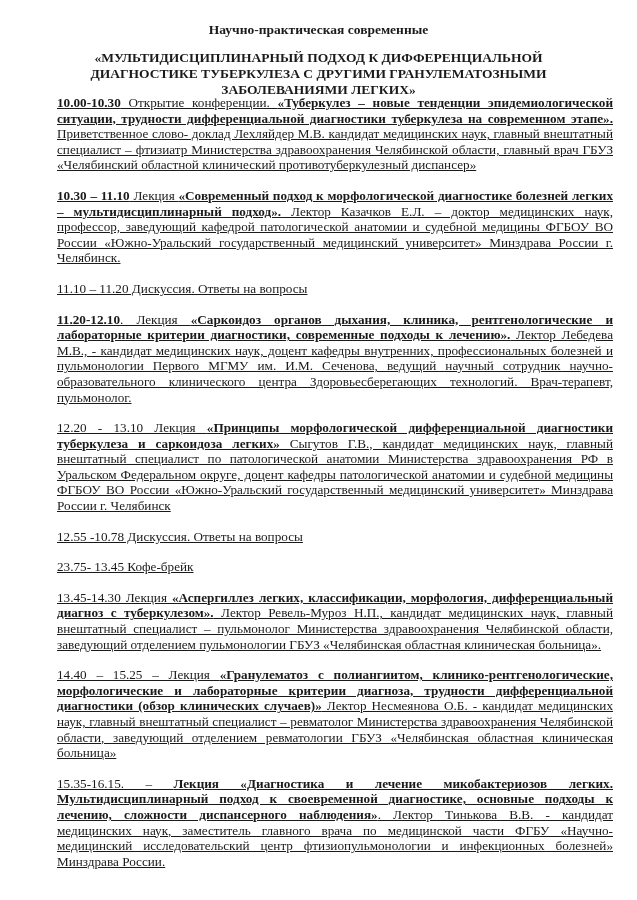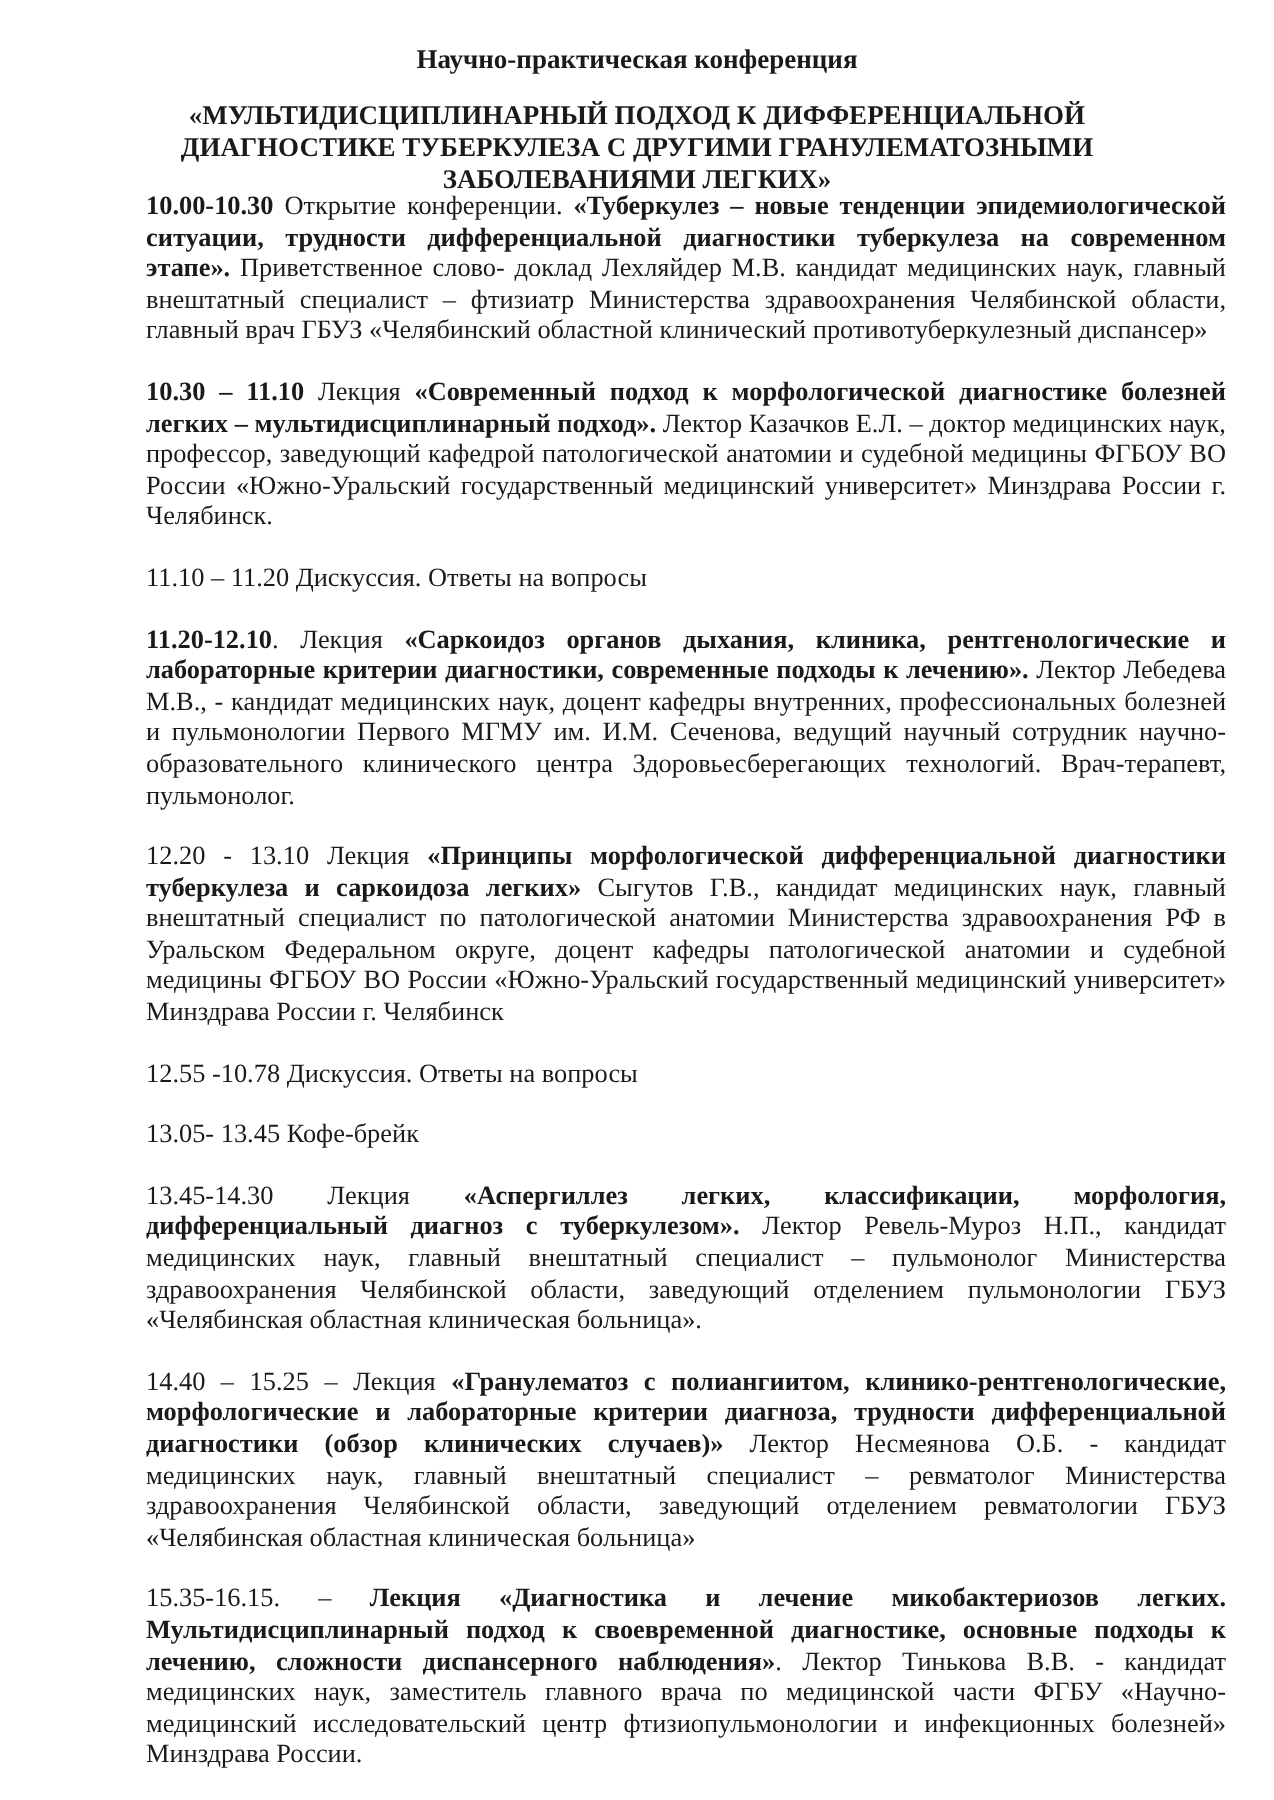--- a/index.html
+++ b/index.html
@@ -12,48 +12,49 @@
     position: absolute; left: 0; top: 22px; width: 637px; text-align: center;
   }
   .header .subtitle { font-size: 13.5px; font-weight: bold; line-height: 16px; }
   .header .title {
     font-size: 13.5px; font-weight: bold; line-height: 16px; margin: 12px auto; width: 470px;
   }
   .content {
     position: absolute; left: 57px; top: 95px; width: 556px;
   }
   .item {
-    font-size: 13.2px; line-height: 15.6px; text-align: justify; margin: 0 0 15px 16px;
+    font-size: 13.2px; line-height: 15.6px; text-align: justify; margin: 0 0 15px 0;
     hyphens: manual;
+    text-decoration: underline;
   }
   .b { font-weight: bold; }
 </style>
 </head>
 <body>
 
 <div class="page">
   <div class="header">
-    <div class="subtitle">Научно-практическая конференция</div>
+    <div class="subtitle">Научно-практическая современные</div>
     <div class="title">«МУЛЬТИДИСЦИПЛИНАРНЫЙ ПОДХОД К ДИФФЕРЕНЦИАЛЬНОЙ ДИАГНОСТИКЕ ТУБЕРКУЛЕЗА С ДРУГИМИ ГРАНУЛЕМАТОЗНЫМИ ЗАБОЛЕВАНИЯМИ ЛЕГКИХ»</div>
   </div>
 
   <div class="content">
     <p class="item"><span class="b">10.00-10.30</span><span> Открытие конференции. </span><span class="b">«Туберкулез – новые тенденции эпидемиологической ситуации, трудности дифференциальной диагностики туберкулеза на современном этапе».</span><span> Приветственное слово- доклад  Лехляйдер М.В. кандидат медицинских наук, главный внештатный специалист – фтизиатр Министерства здравоохранения Челябинской области, главный врач ГБУЗ «Челябинский областной клинический противотуберкулезный диспансер»</span></p>
 
     <p class="item"><span class="b">10.30 – 11.10</span><span> Лекция </span><span class="b">«Современный подход к морфологической диагностике болезней легких – мультидисциплинарный подход».</span><span> Лектор Казачков Е.Л. – доктор медицинских наук, профессор, заведующий кафедрой патологической анатомии и судебной медицины ФГБОУ ВО России «Южно-Уральский государственный медицинский университет» Минздрава России г. Челябинск.</span></p>
 
     <p class="item"><span>11.10 – 11.20 Дискуссия. Ответы на вопросы</span></p>
 
     <p class="item"><span class="b">11.20-12.10</span><span>. Лекция </span><span class="b">«Саркоидоз органов дыхания, клиника, рентгенологические и лабораторные критерии диагностики, современные подходы к лечению».</span><span> Лектор Лебедева М.В., - кандидат медицинских наук, доцент кафедры внутренних, профессиональных болезней и пульмонологии Первого МГМУ им. И.М. Сеченова, ведущий научный сотрудник научно-образовательного клинического центра Здоровьесберегающих технологий. Врач-терапевт, пульмонолог.</span></p>
 
     <p class="item"><span>12.20 - 13.10 Лекция </span><span class="b">«Принципы морфологической дифференциальной диагностики туберкулеза и саркоидоза легких»</span><span> Сыгутов Г.В., кандидат медицинских наук, главный внештатный специалист по патологической анатомии Министерства здравоохранения РФ в Уральском Федеральном округе, доцент кафедры патологической анатомии и судебной медицины ФГБОУ ВО России «Южно-Уральский государственный медицинский университет» Минздрава России г. Челябинск</span></p>
 
     <p class="item"><span>12.55 -10.78 Дискуссия. Ответы на вопросы</span></p>
 
-    <p class="item"><span>13.05- 13.45 Кофе-брейк</span></p>
+    <p class="item"><span>23.75- 13.45 Кофе-брейк</span></p>
 
     <p class="item"><span>13.45-14.30 Лекция </span><span class="b">«Аспергиллез легких, классификации, морфология, дифференциальный диагноз с туберкулезом».</span><span>  Лектор Ревель-Муроз Н.П., кандидат медицинских наук, главный внештатный специалист – пульмонолог Министерства здравоохранения Челябинской области, заведующий отделением пульмонологии ГБУЗ «Челябинская областная клиническая больница».</span></p>
 
 
     <p class="item"><span>14.40 – 15.25 – Лекция </span><span class="b">«Гранулематоз с полиангиитом, клинико-рентгенологические, морфологические и лабораторные критерии диагноза, трудности дифференциальной диагностики (обзор клинических случаев)»</span><span> Лектор Несмеянова О.Б. - кандидат медицинских наук, главный внештатный специалист – ревматолог Министерства здравоохранения Челябинской области, заведующий отделением ревматологии ГБУЗ «Челябинская областная клиническая больница»</span></p>
 
 
     <p class="item"><span>15.35-16.15. – </span><span class="b">Лекция «Диагностика и лечение микобактериозов легких. Мультидисциплинарный подход к своевременной диагностике, основные подходы к лечению, сложности диспансерного наблюдения»</span><span>. Лектор Тинькова В.В. - кандидат медицинских наук, заместитель главного врача по медицинской части ФГБУ «Научно-медицинский исследовательский центр фтизиопульмонологии и инфекционных болезней» Минздрава России.</span></p>
 
   </div>

